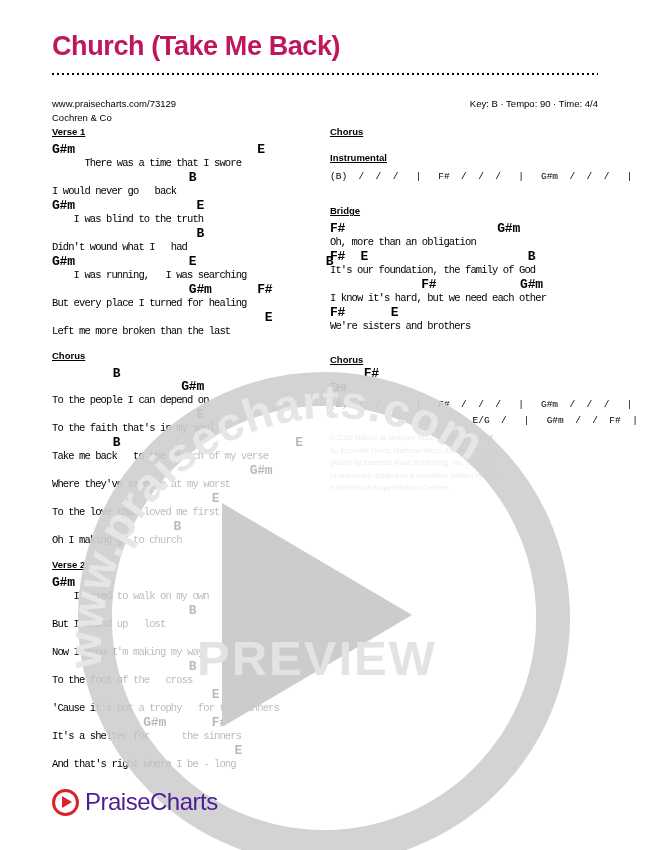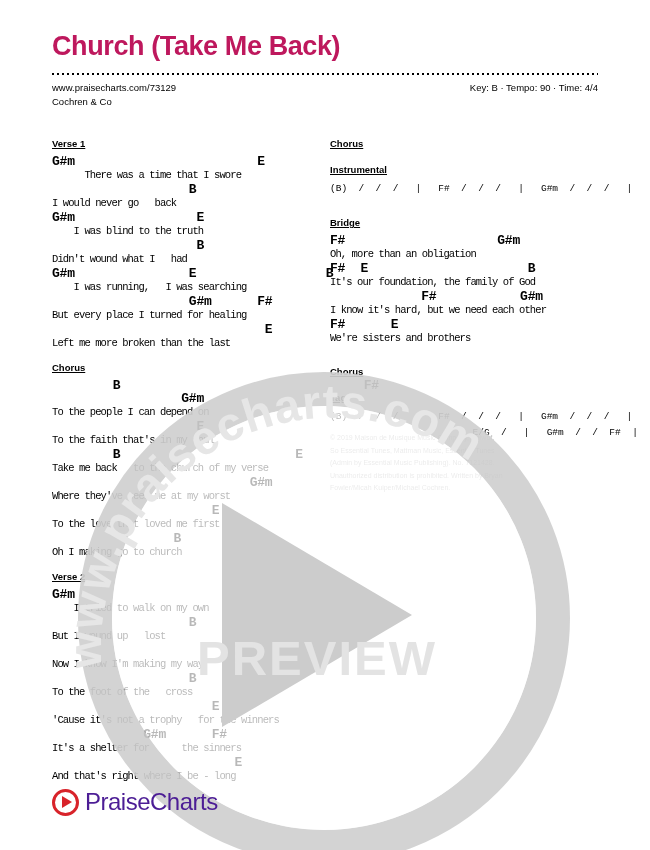--- a/index.html
+++ b/index.html
@@ -34,21 +34,21 @@
     margin: 0 0 11px 0;
     white-space: nowrap;
   }
   .rule {
     height: 2px;
     width: 100%;
     background-image: repeating-linear-gradient(to right, #000 0px, #000 2px, transparent 2px, transparent 5px);
   }
   .meta {
     position: relative;
-    margin-top: 6px;
+    margin-top: 22px;
     height: 30px;
   }
   .meta-left {
     position: absolute;
     left: 0;
     top: 0;
     font-size: 9.5px;
     line-height: 14px;
     color: #000;
   }
@@ -65,21 +65,21 @@
   
   .columns {
     position: absolute;
     left: 52px;
     top: 126px;
     width: 546px;
     height: 640px;
   }
   .col {
     position: absolute;
-    top: 12px;
+    top: 0;
     width: 255px;
   }
   .col-left  { left: 0; }
   .col-right { left: 278px; }
 
   .section-head {
     font-size: 9.5px;
     font-weight: bold;
     color: #000;
     text-decoration: underline;

